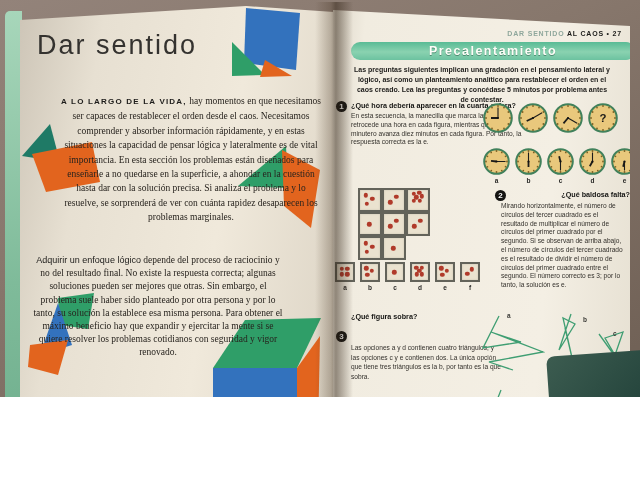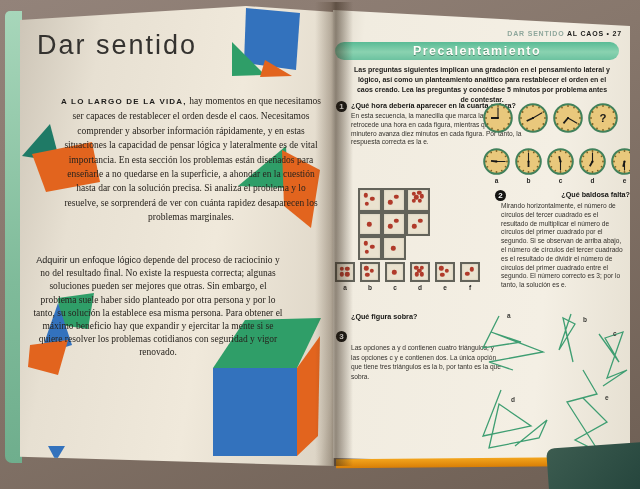--- a/index.html
+++ b/index.html
@@ -1,16 +1,16 @@
 <!DOCTYPE html>
 <html><head>
 <meta charset="utf-8">
 <style>
   html,body{margin:0;padding:0;}
-  .photo{position:relative;width:640px;height:489px;overflow:hidden;
+  .photo{position:relative;width:640px;height:397px;overflow:hidden;
     background:linear-gradient(155deg,#93837a 0%,#87776c 40%,#6e5f54 100%);
     font-family:"Liberation Sans",sans-serif;}
   
   .left-cover{position:absolute;left:5px;top:11px;width:17px;height:452px;
     background:linear-gradient(180deg,#a7d6ba,#7fbb9a 60%,#6fae8d);border-radius:5px 0 0 7px;}
   .left-page{position:absolute;left:20px;top:4px;width:314px;height:462px;
     background:linear-gradient(100deg,#cdc5b7 0%,#e7e0d2 22%,#f0e9db 60%,#ddd5c6 96%,#c9c1b2 100%);
     clip-path:polygon(0 16px,72% 2px,100% 8px,100% 100%,0 98%);}
   .right-page{position:absolute;left:333px;top:4px;width:297px;height:462px;
     background:linear-gradient(95deg,#ddd6c8 0%,#f1ece0 10%,#f4efe4 70%,#e6e0d2 100%);
@@ -28,21 +28,21 @@
   .lp-para{position:absolute;text-align:center;color:#27231e;
     font-family:"Liberation Serif",serif;font-size:9.5px;}
   .lp-para1{left:40px;top:90px;width:262px;line-height:14.4px;}
   .lp-para2{left:12px;top:250px;width:252px;line-height:13.2px;}
   .lead-caps{font-family:"Liberation Sans",sans-serif;font-weight:bold;font-size:8px;letter-spacing:1.2px;color:#1d1c1a;}
   .lead-bold{font-family:"Liberation Sans",sans-serif;font-weight:normal;font-size:9px;color:#1d1c1a;}
   .lp-decor{position:absolute;left:0;top:0;}
   
   .rp-header{position:absolute;right:8px;top:26px;font-size:7px;font-weight:bold;letter-spacing:.8px;}
   .rp-header .lt{color:#8fa79c;} .rp-header .bd{color:#1c1c1a;}
-  .banner{position:absolute;left:2px;top:38px;width:284px;height:18px;border-radius:10px;
+  .banner{position:absolute;left:18px;top:38px;width:284px;height:18px;border-radius:10px;
     background:linear-gradient(180deg,#59bb95,#8ad2b0 55%,#6cc2a0);
     color:#fdfdf8;font-size:12.5px;font-weight:bold;letter-spacing:1.5px;text-align:center;line-height:18px;
     text-shadow:0 1px 0 rgba(40,90,70,.55);}
   .intro{position:absolute;left:20px;top:61px;width:258px;text-align:center;
     font-size:7px;font-weight:bold;line-height:10px;color:#1d1c1a;}
   .badge{position:absolute;width:11px;height:11px;border-radius:50%;background:#151513;color:#fff;
     font-size:8px;font-weight:bold;line-height:11px;text-align:center;}
   .q{position:absolute;font-size:7.2px;font-weight:bold;color:#151513;}
   .exp{position:absolute;font-size:6.6px;line-height:8.8px;color:#33302b;}
   .clockrow{position:absolute;display:flex;gap:5px;}

